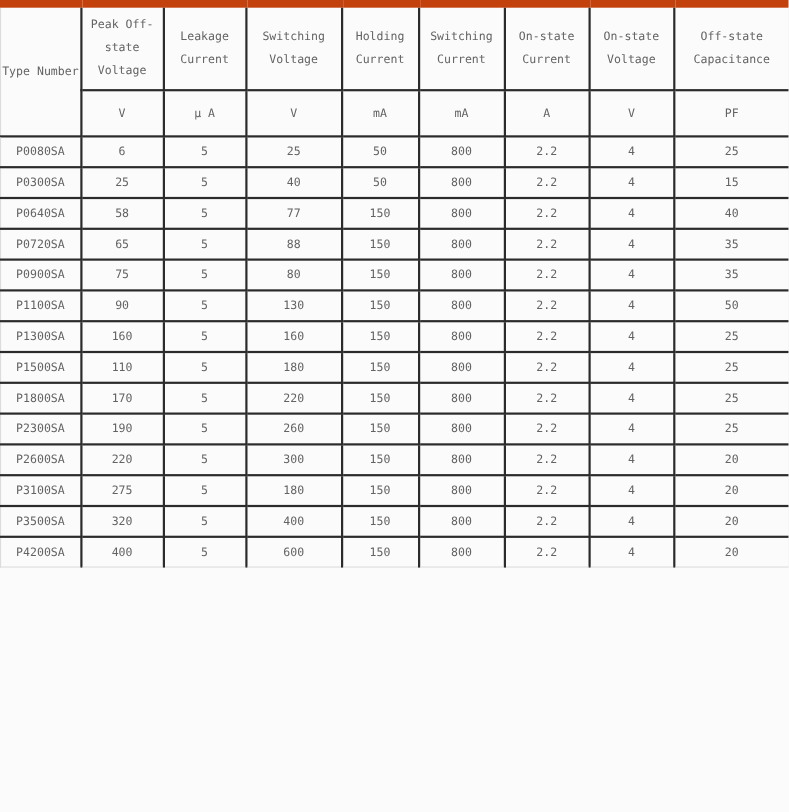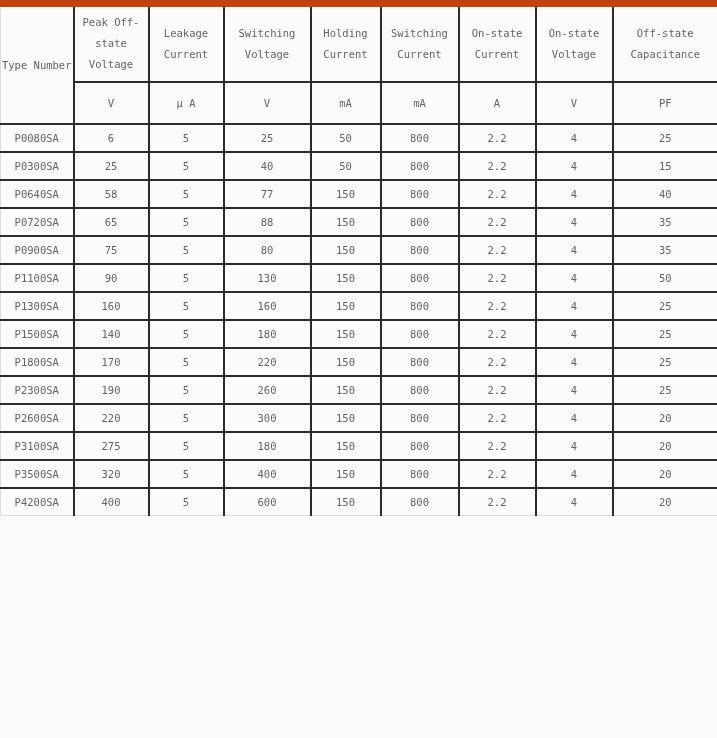--- a/index.html
+++ b/index.html
@@ -181,21 +181,21 @@
           <td>5</td>
           <td>160</td>
           <td>150</td>
           <td>800</td>
           <td>2.2</td>
           <td>4</td>
           <td class="edge-right">25</td>
         </tr>
         <tr>
           <td class="edge-left">P1500SA</td>
-          <td>140</td>
+          <td>110</td>
           <td>5</td>
           <td>180</td>
           <td>150</td>
           <td>800</td>
           <td>2.2</td>
           <td>4</td>
           <td class="edge-right">25</td>
         </tr>
         <tr>
           <td class="edge-left">P1800SA</td>

